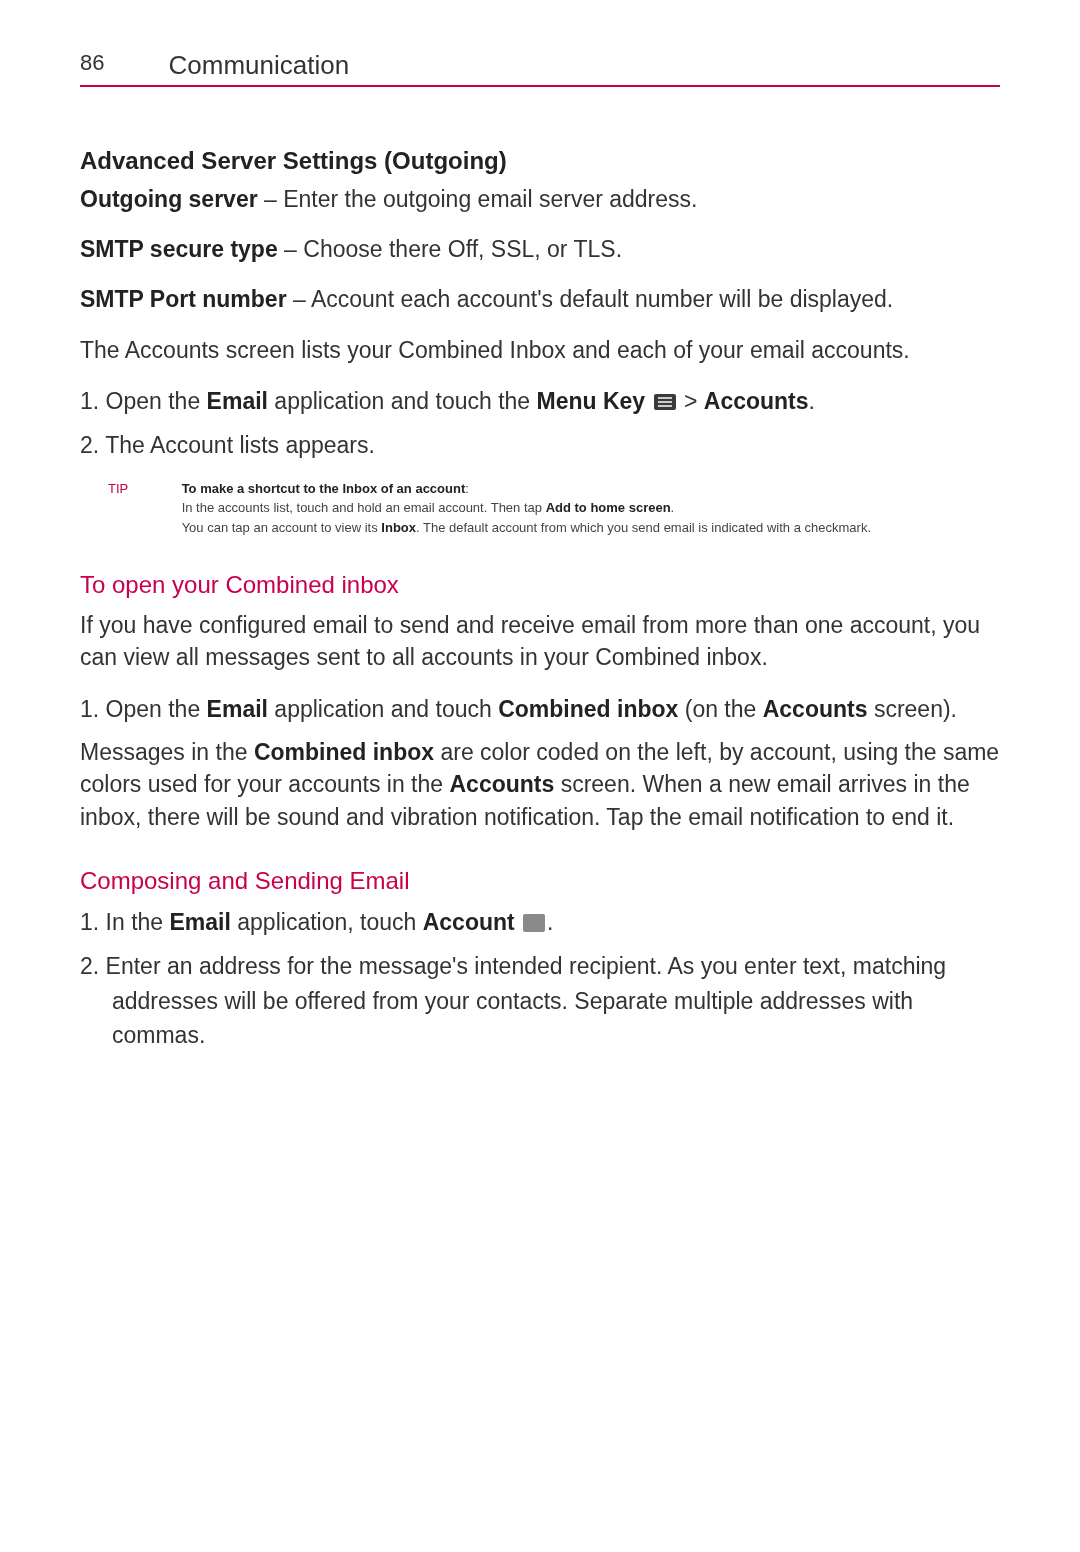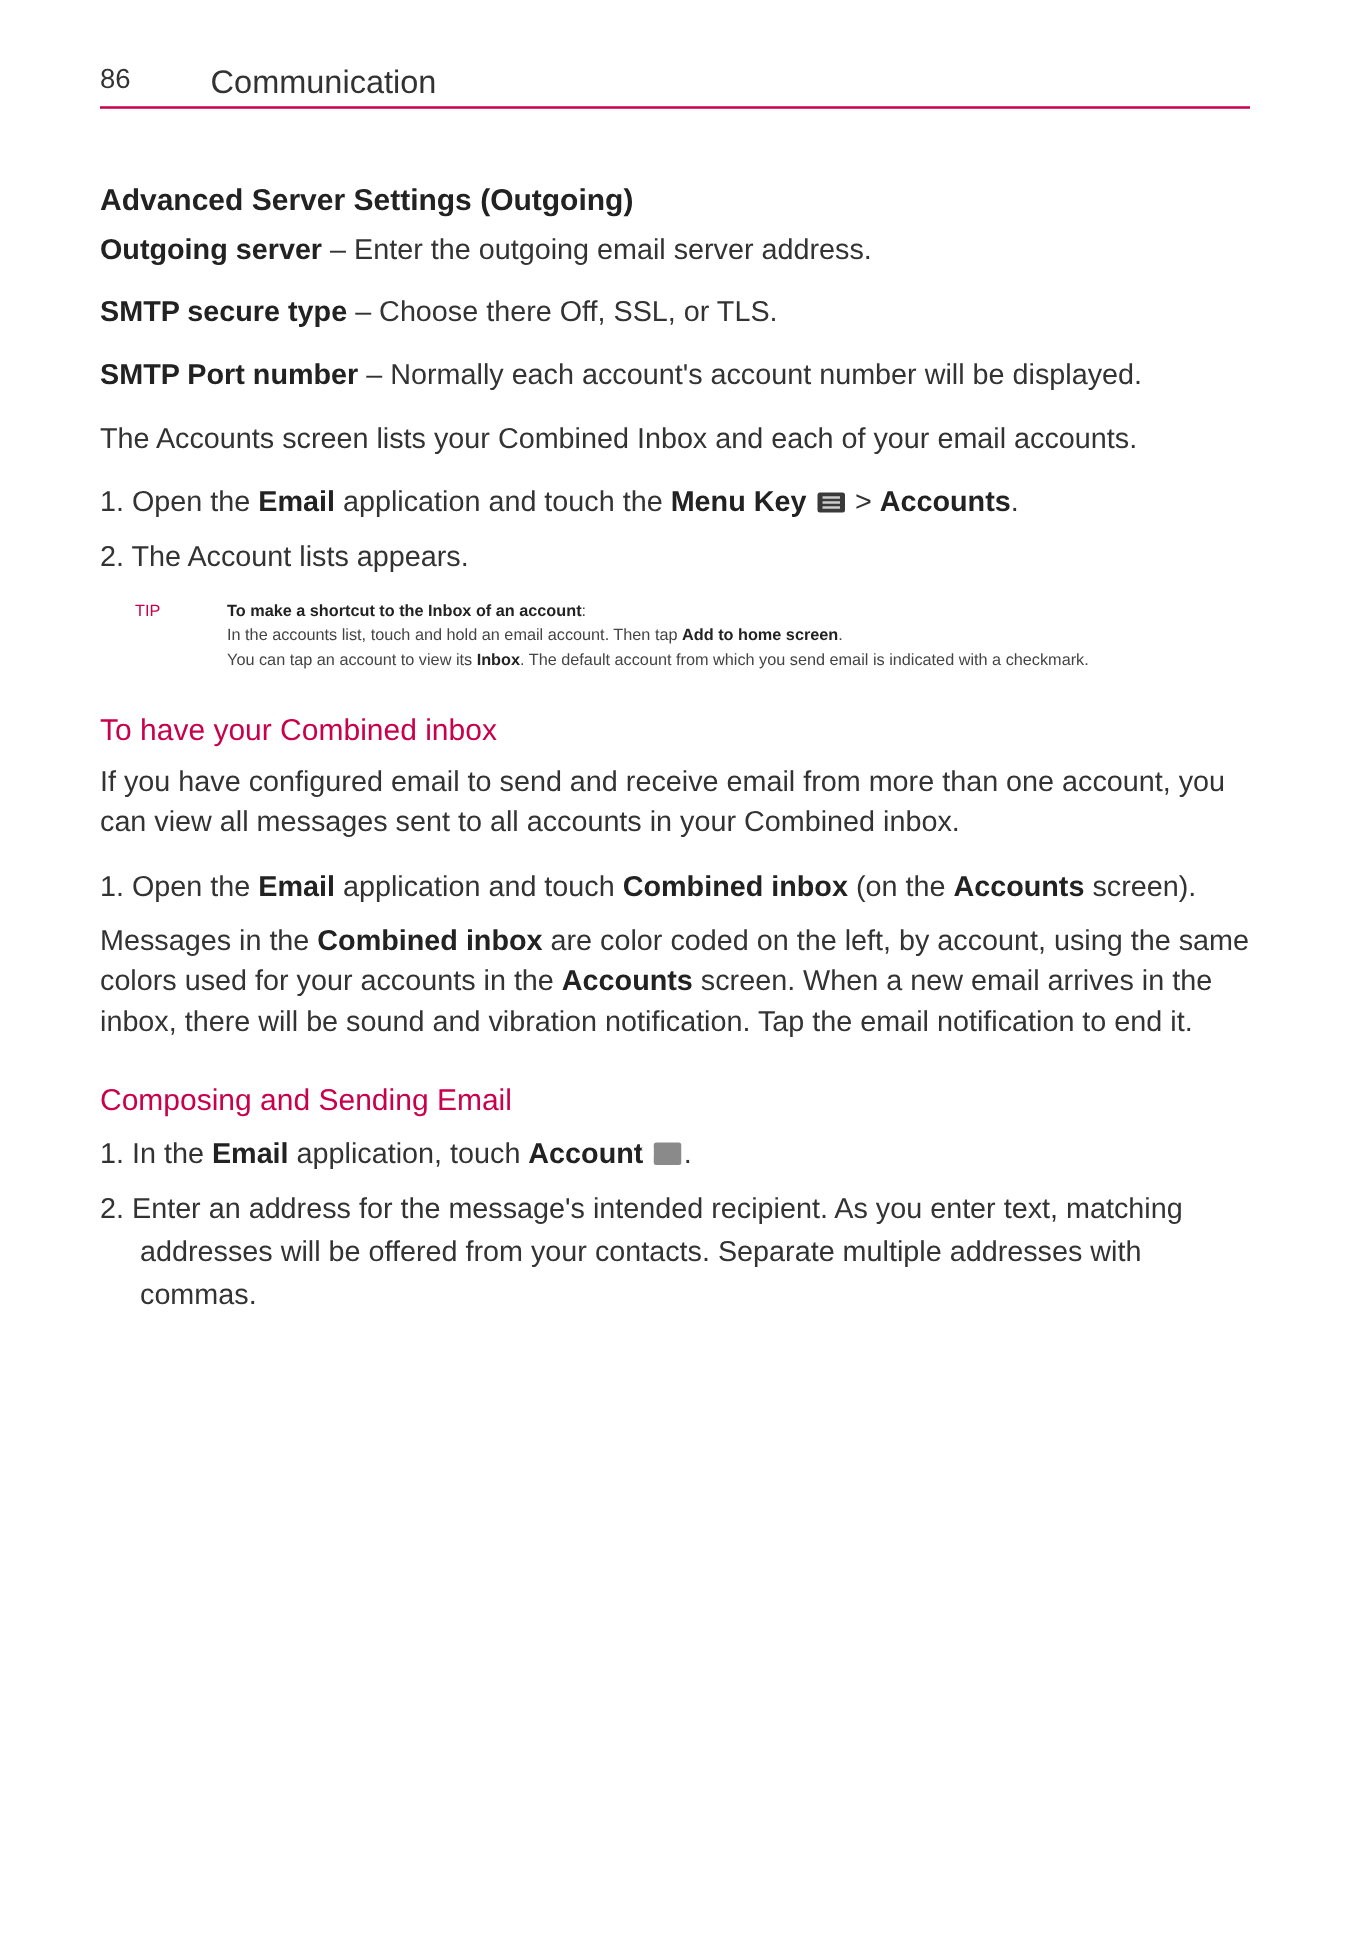--- a/index.html
+++ b/index.html
@@ -133,21 +133,21 @@
   </div>
 
   <div class="sub-heading">Advanced Server Settings (Outgoing)</div>
   <div class="body-text">
     <span class="bold">Outgoing  server</span><span> – Enter the outgoing email server address.</span>
   </div>
   <div class="body-text">
     <span class="bold">SMTP secure type</span><span> – Choose there Off, SSL, or TLS.</span>
   </div>
   <div class="body-text">
-    <span class="bold">SMTP Port number</span><span> – Normally each account's account number will be displayed.</span>
+    <span class="bold">SMTP Port number</span><span> – Account each account's default number will be displayed.</span>
   </div>
 
   <div class="body-text">The Accounts screen lists your Combined Inbox and each of your email accounts.</div>
 
   <div class="list-item">
     <span>1.</span><span> Open the </span><span class="bold">Email</span><span> application and touch the </span><span class="bold">Menu Key </span><span class="icon-menu"></span><span> &gt; </span><span class="bold">Accounts</span><span>.</span>
   </div>
 
   <div class="list-item">
     <span>2.</span><span> The Account lists appears.</span>
@@ -155,21 +155,21 @@
 
   <div class="tip-block">
     <span class="tip-label">TIP</span>
     <span class="tip-body">
       <span class="tip-bold">To make a shortcut to the Inbox of an account</span><span>:</span><br>
       <span>In the accounts list, touch and hold an email account. Then tap </span><span class="tip-bold">Add to home screen</span><span>.</span><br>
       <span>You can tap an account to view its </span><span class="tip-bold">Inbox</span><span>. The default account from which you send email is indicated with a checkmark.</span>
     </span>
   </div>
 
-  <div class="pink-heading">To have your Combined inbox</div>
+  <div class="pink-heading">To open your Combined inbox</div>
   <div class="body-text">If you have configured email to send and receive email from more than one account, you can view all messages sent to all accounts in your Combined inbox.</div>
 
   <div class="list-item">
     <span>1.</span><span> Open the </span><span class="bold">Email</span><span> application and touch </span><span class="bold">Combined inbox</span><span> (on the </span><span class="bold">Accounts</span><span> screen).</span>
   </div>
 
   <div class="body-text">
     <span>Messages in the </span><span class="bold">Combined inbox</span><span> are color coded on the left, by account, using the same colors used for your accounts in the </span><span class="bold">Accounts</span><span> screen. When a new email arrives in the inbox, there will be sound and vibration notification. Tap the email notification to end it.</span>
   </div>
 

